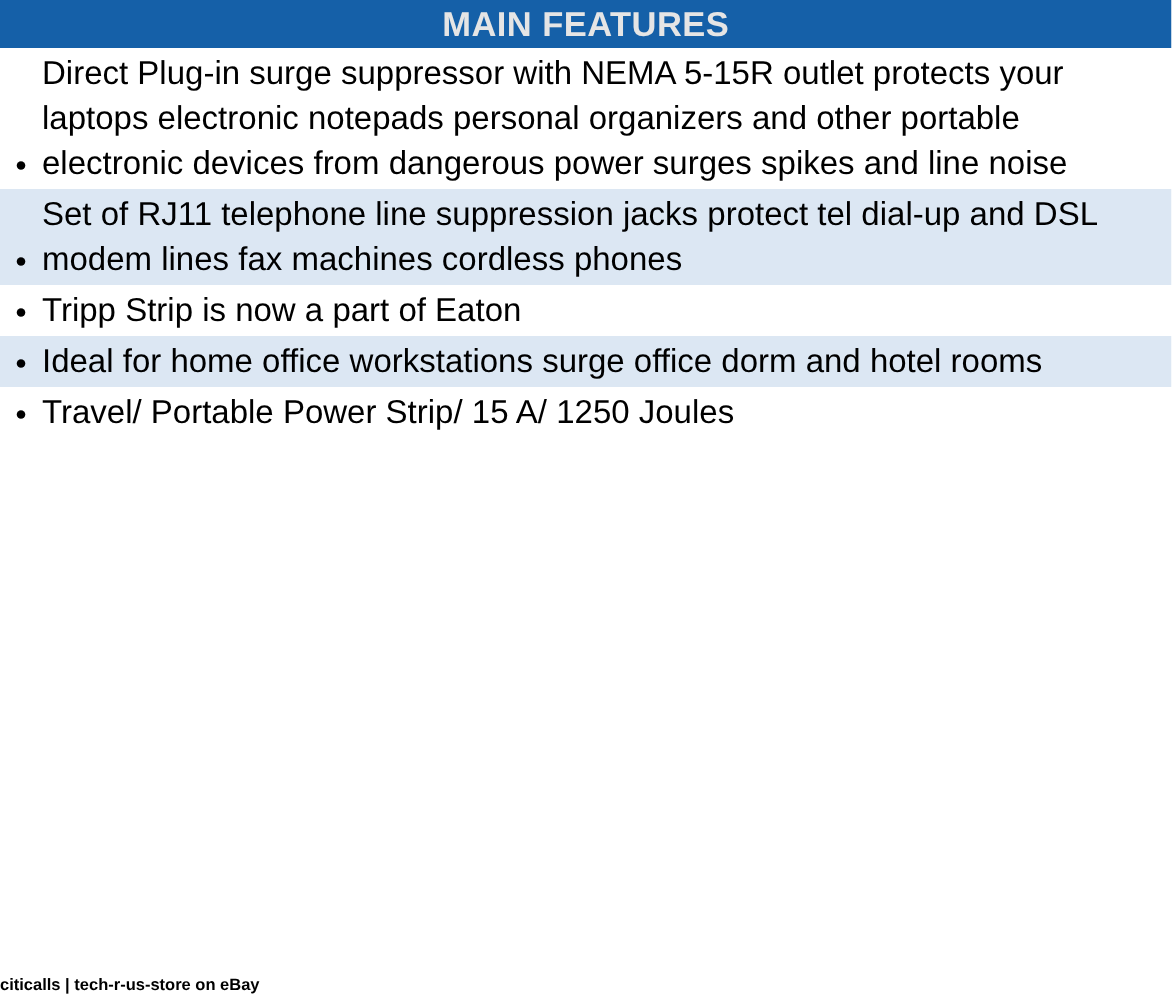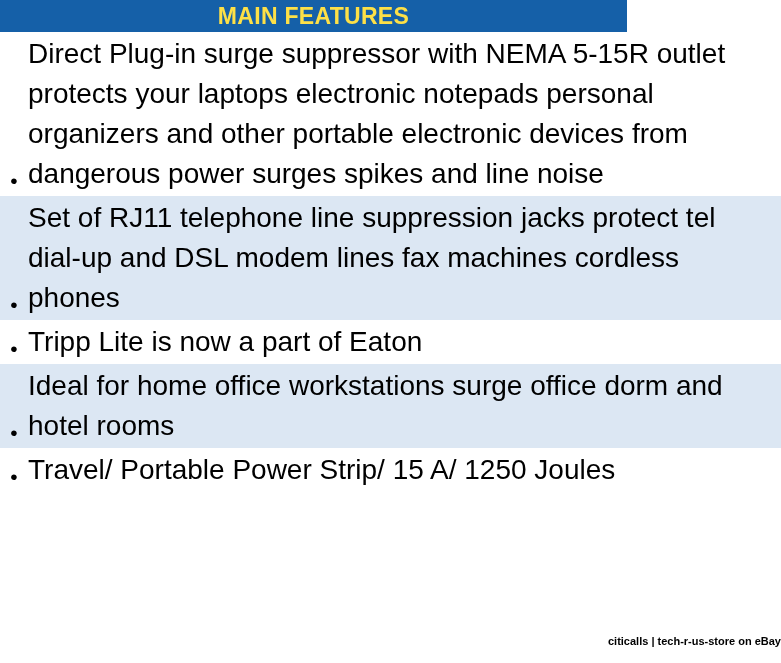--- a/index.html
+++ b/index.html
@@ -15,28 +15,28 @@
     overflow: hidden;
     position: relative;
   }
   .page {
     width: 781px;
     height: 663px;
     position: relative;
   }
   .header-bar {
     background: #1560a8;
-    color: #fde047;
+    color: #e5e5e5;
     font-size: 23px;
     font-weight: bold;
     text-align: center;
     letter-spacing: 0.3px;
     height: 32px;
     line-height: 32px;
-    width: 627px;
+    width: 781px;
   }
   .features-list {
     margin: 0;
     padding: 0;
     list-style: none;
   }
   .feature-row {
     display: flex;
     align-items: flex-end;
     padding: 0;
@@ -47,37 +47,37 @@
   .bullet-col {
     width: 28px;
     min-width: 28px;
     text-align: center;
     font-size: 21px;
     line-height: 30px;
     align-self: flex-end;
     color: #000000;
   }
   .feature-text {
-    font-size: 28px;
-    line-height: 40px;
+    font-size: 22px;
+    line-height: 30px;
     padding-right: 29px;
     padding-top: 2px;
     padding-bottom: 2px;
     color: #000000;
     flex: 1;
   }
   .spacer {
     height: 300px;
   }
   .footer {
     position: absolute;
-    bottom: 16px;
+    bottom: 0;
     left: 0;
     width: 781px;
-    text-align: right;
+    text-align: left;
     font-size: 11px;
     font-weight: bold;
     color: #000000;
   }
 </style>
 </head>
 <body>
 
 <div class="page">
 
@@ -90,21 +90,21 @@
       <span class="feature-text">Direct Plug-in surge suppressor with NEMA 5-15R outlet protects your laptops electronic notepads personal organizers and other portable electronic devices from dangerous power surges spikes and line noise</span>
     </li>
 
     <li class="feature-row shaded">
       <span class="bullet-col">•</span>
       <span class="feature-text">Set of RJ11 telephone line suppression jacks protect tel dial-up and DSL modem lines fax machines cordless phones</span>
     </li>
 
     <li class="feature-row">
       <span class="bullet-col">•</span>
-      <span class="feature-text">Tripp Lite is now a part of Eaton</span>
+      <span class="feature-text">Tripp Strip is now a part of Eaton</span>
     </li>
 
     <li class="feature-row shaded">
       <span class="bullet-col">•</span>
       <span class="feature-text">Ideal for home office workstations surge office dorm and hotel rooms</span>
     </li>
 
     <li class="feature-row">
       <span class="bullet-col">•</span>
       <span class="feature-text">Travel/ Portable Power Strip/ 15 A/ 1250 Joules</span>

